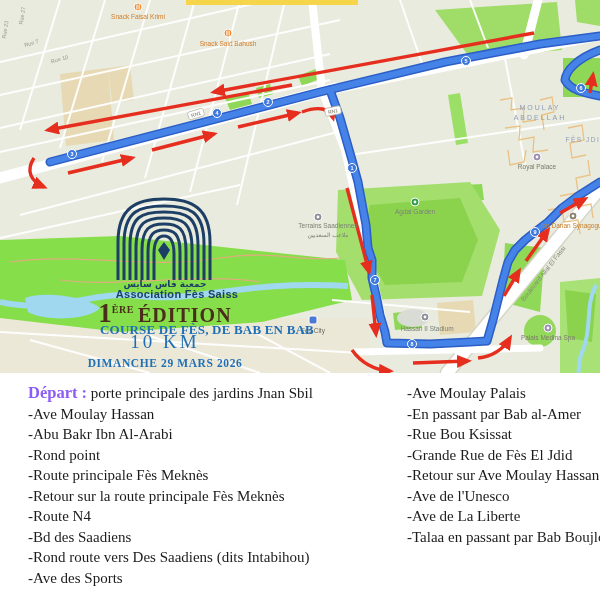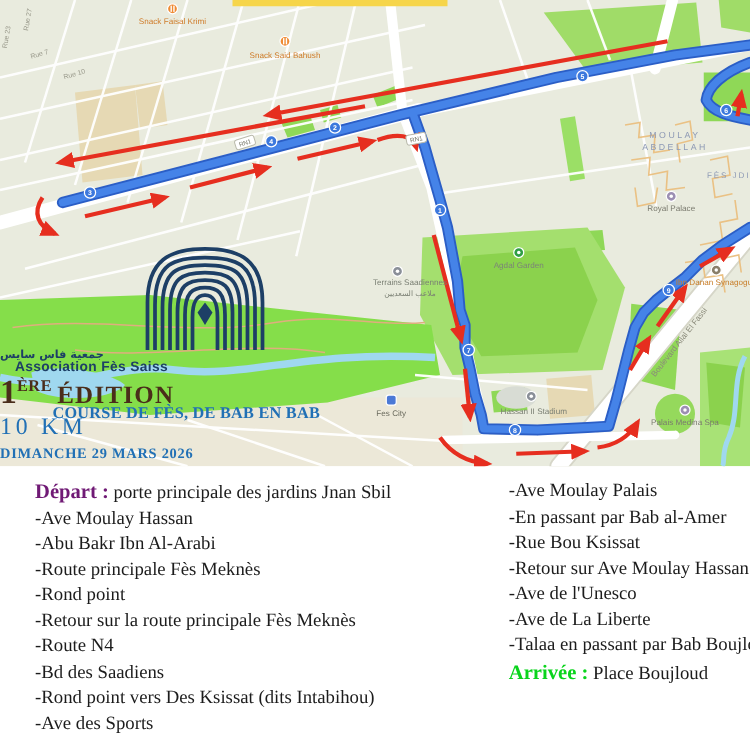--- a/index.html
+++ b/index.html
@@ -2,35 +2,35 @@
 <html><head>
 <meta charset="utf-8">
 <style>
   html,body{margin:0;padding:0;background:#fff;}
   #stage{position:relative;width:600px;height:600px;background:#fff;overflow:hidden;
          font-family:"Liberation Serif",serif;}
   .abs{position:absolute;}
   
   #map-wrap{left:0;top:0;width:600px;height:373px;}
   
-  .center-line{left:0;width:330px;}
+  .center-line{left:0;width:330px;text-align:center;}
   #assoc-ar{top:279px;font-family:"DejaVu Sans",sans-serif;font-size:9px;font-weight:bold;color:#1d3f66;}
   #assoc-name{top:288px;font-family:"Liberation Sans",sans-serif;font-size:11px;font-weight:bold;color:#1d3f66;letter-spacing:.3px;padding-left:12px;}
   #title-edition{top:298px;color:#4a2d1a;font-weight:bold;}
   #title-edition .num{font-size:27px;}
-  #title-edition .sup{font-size:13px;vertical-align:9px;letter-spacing:.5px;}
+  #title-edition .sup{font-size:10px;vertical-align:9px;letter-spacing:.5px;}
   #title-edition .word{font-size:20px;letter-spacing:1px;}
   #title-course{top:322px;color:#2170b5;font-weight:bold;font-size:13px;letter-spacing:.2px;margin-left:42px;}
   #title-km{top:331px;color:#2170b5;font-weight:normal;font-size:19px;letter-spacing:3px;}
   #title-date{top:357px;color:#2170b5;font-weight:bold;font-size:11.5px;letter-spacing:.6px;}
   
   .col{top:383px;font-size:15px;color:#1c1c1c;line-height:20.5px;white-space:nowrap;}
   #col-left{left:28px;width:372px;}
   #col-right{left:407px;width:190px;}
-  .lead-red{color:#701a75;font-weight:bold;font-size:16.5px;text-align:center;}
+  .lead-red{color:#8b5cf6;font-weight:bold;font-size:16.5px;text-align:center;}
   .lead-green{color:#09d41c;font-weight:bold;font-size:16.5px;}
   .arrivee-row{padding-top:1px;}
 </style>
 </head>
 <body>
 
 <div id="stage">
 
   <div class="abs" id="map-wrap">
   <svg width="600" height="373" viewBox="0 0 600 373">
@@ -300,33 +300,33 @@
 
   <div class="abs center-line" id="title-edition"><span class="num">1</span><span class="sup">ÈRE</span> <span class="word">ÉDITION</span></div>
   <div class="abs center-line" id="title-course">COURSE DE FÈS, DE BAB EN BAB</div>
   <div class="abs center-line" id="title-km">10 KM</div>
   <div class="abs center-line" id="title-date">DIMANCHE 29 MARS 2026</div>
 
   <div class="abs col" id="col-left">
     <div><span class="lead-red">Départ :</span><span> porte principale des jardins Jnan Sbil</span></div>
     <div>-Ave Moulay Hassan</div>
     <div>-Abu Bakr Ibn Al-Arabi</div>
+    <div>-Rond point</div>
     <div>-Route principale Fès Meknès</div>
-    <div>-Rond point</div>
     <div>-Retour sur la route principale Fès Meknès</div>
     <div>-Route N4</div>
     <div>-Bd des Saadiens</div>
-    <div>-Rond point vers Des Ksissat (dits Intabihou)</div>
+    <div>-Rond route vers Des Saadiens (dits Intabihou)</div>
     <div>-Ave des Sports</div>
   </div>
 
   <div class="abs col" id="col-right">
     <div>-Ave Moulay Palais</div>
     <div>-En passant par Bab al-Amer</div>
     <div>-Rue Bou Ksissat</div>
+    <div>-Grande Rue de Fès El Jdid</div>
     <div>-Retour sur Ave Moulay Hassan</div>
     <div>-Ave de l'Unesco</div>
     <div>-Ave de La Liberte</div>
     <div>-Talaa en passant par Bab Boujloud</div>
-    <div class="arrivee-row"><span class="lead-green">Arrivée :</span><span> Place Boujloud</span></div>
   </div>
 
 </div>
 
 </body></html>

